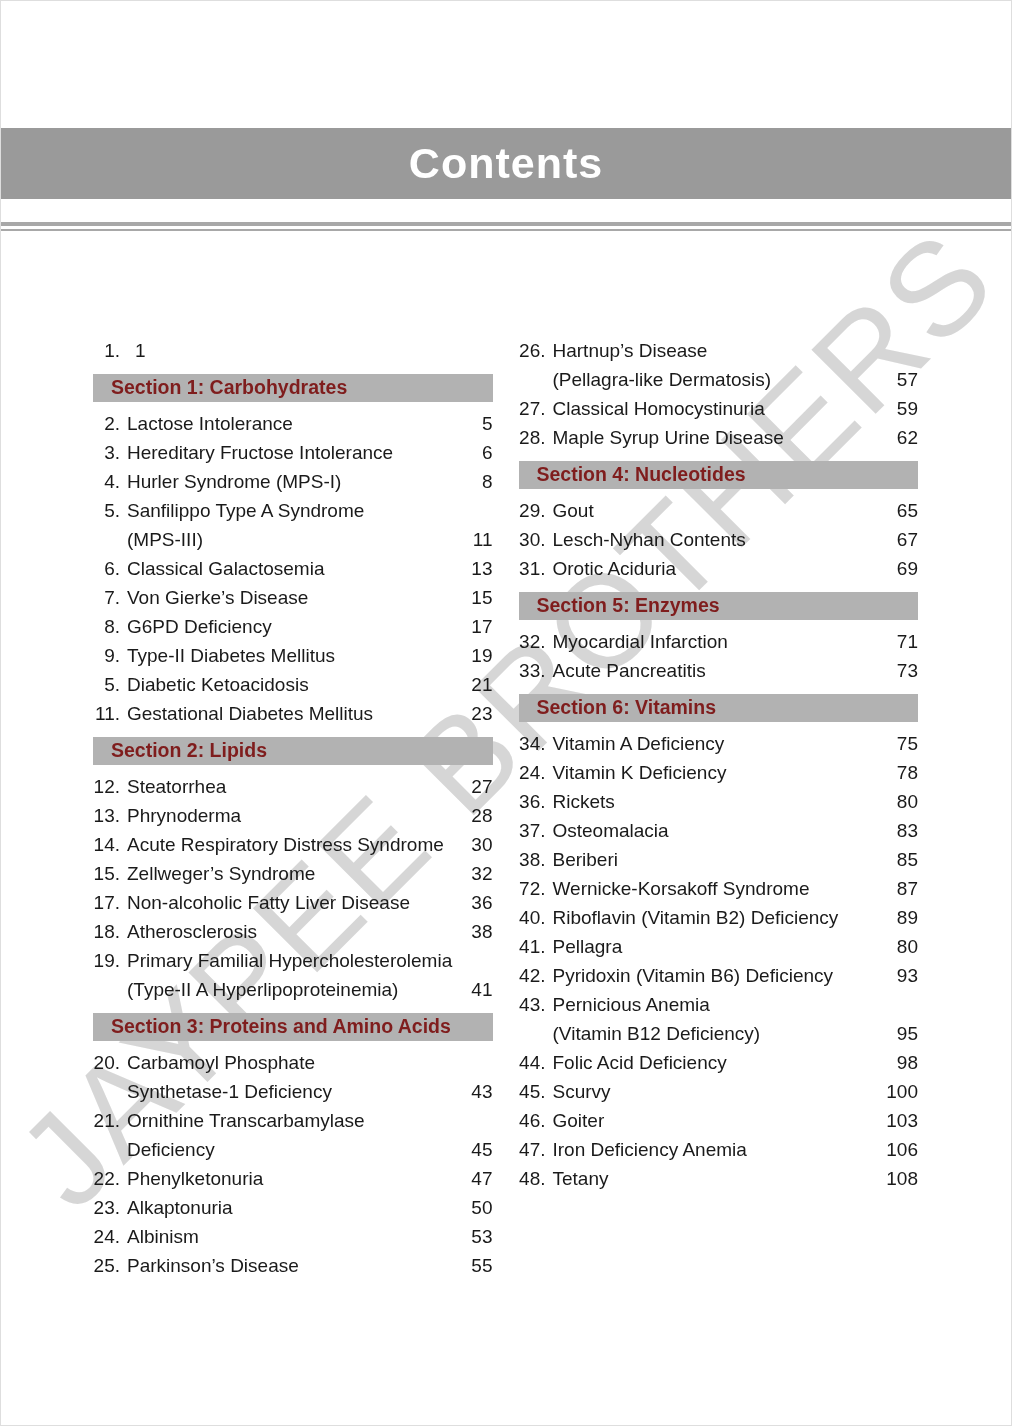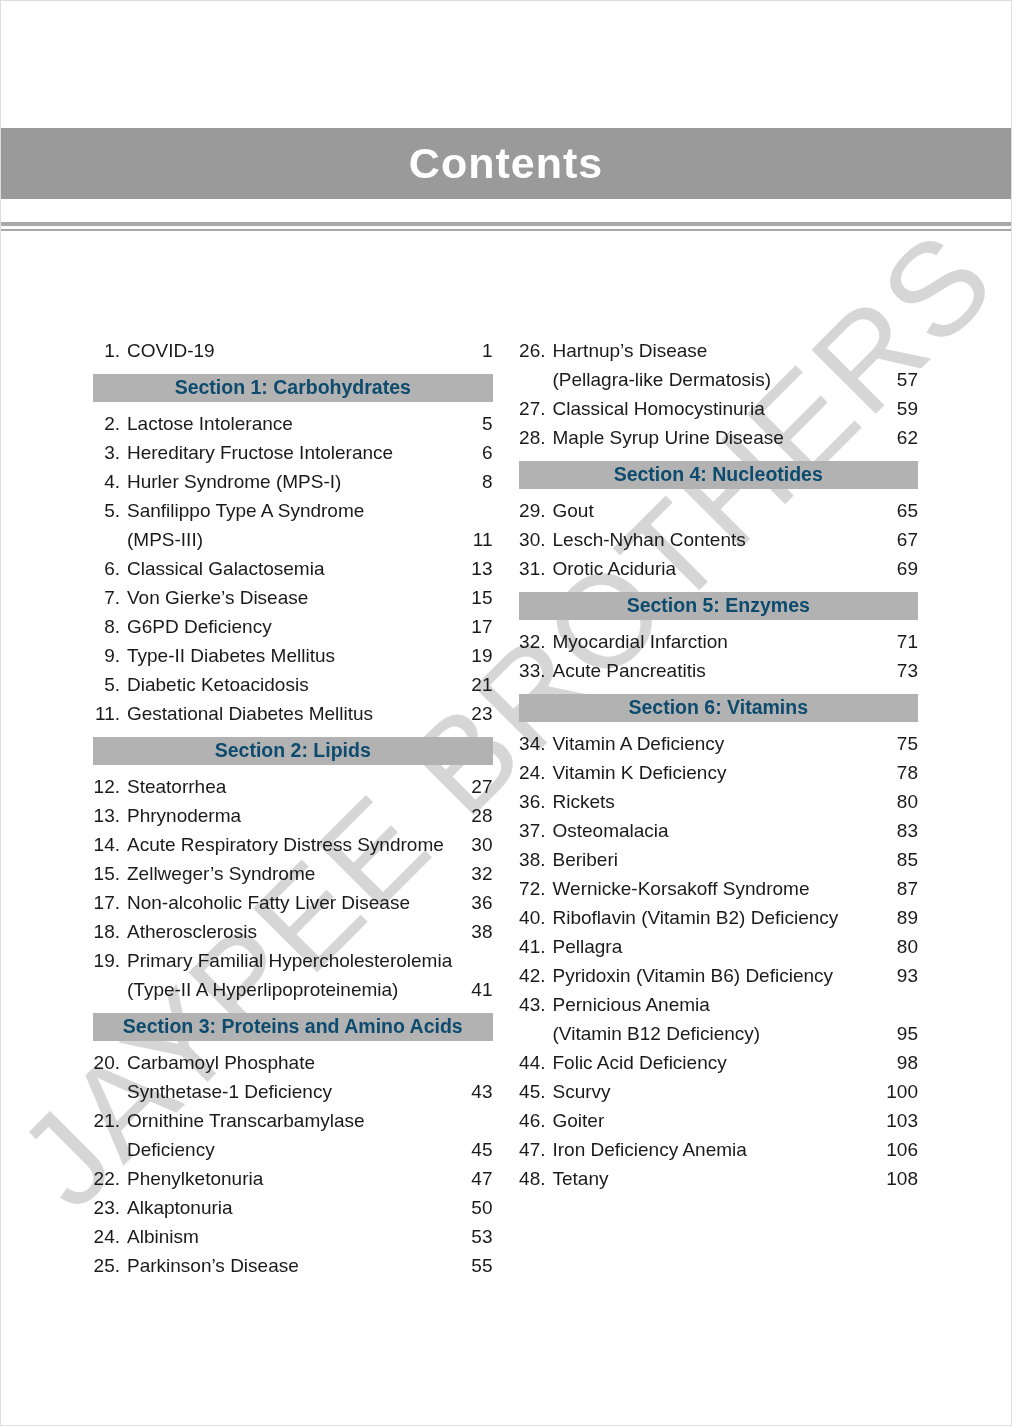--- a/index.html
+++ b/index.html
@@ -67,24 +67,24 @@
     padding-right: 7px;
   }
   .title { flex: 1 1 auto; }
   .pg {
     flex: 0 0 auto;
     margin-left: 8px;
     text-align: right;
   }
   .section-bar {
     background: #b2b2b2;
-    color: #0c4a6e;
+    color: #7f1d1d;
     font-weight: bold;
     font-size: 19.5px;
-    text-align: center;
+    text-align: left;
     padding: 2px 18px 3px;
     margin: 9px 0 7px;
   }
 </style>
 </head>
 <body>
 
 <div class="page-border"></div>
 
 <div class="watermark">JAYPEE BROTHERS</div>
@@ -96,21 +96,20 @@
 <div class="rules">
   <div class="rule-thick"></div>
   <div class="rule-gap"></div>
   <div class="rule-thin"></div>
 </div>
 
 <div class="content">
   <div class="col">
       <div class="entry-row">
         <span class="num">1.</span>
-        <span class="title">COVID-19</span>
         <span class="pg">1</span>
       </div>
       <div class="section-bar">Section 1: Carbohydrates</div>
       <div class="entry-row">
         <span class="num">2.</span>
         <span class="title">Lactose Intolerance</span>
         <span class="pg">5</span>
       </div>
       <div class="entry-row">
         <span class="num">3.</span>

